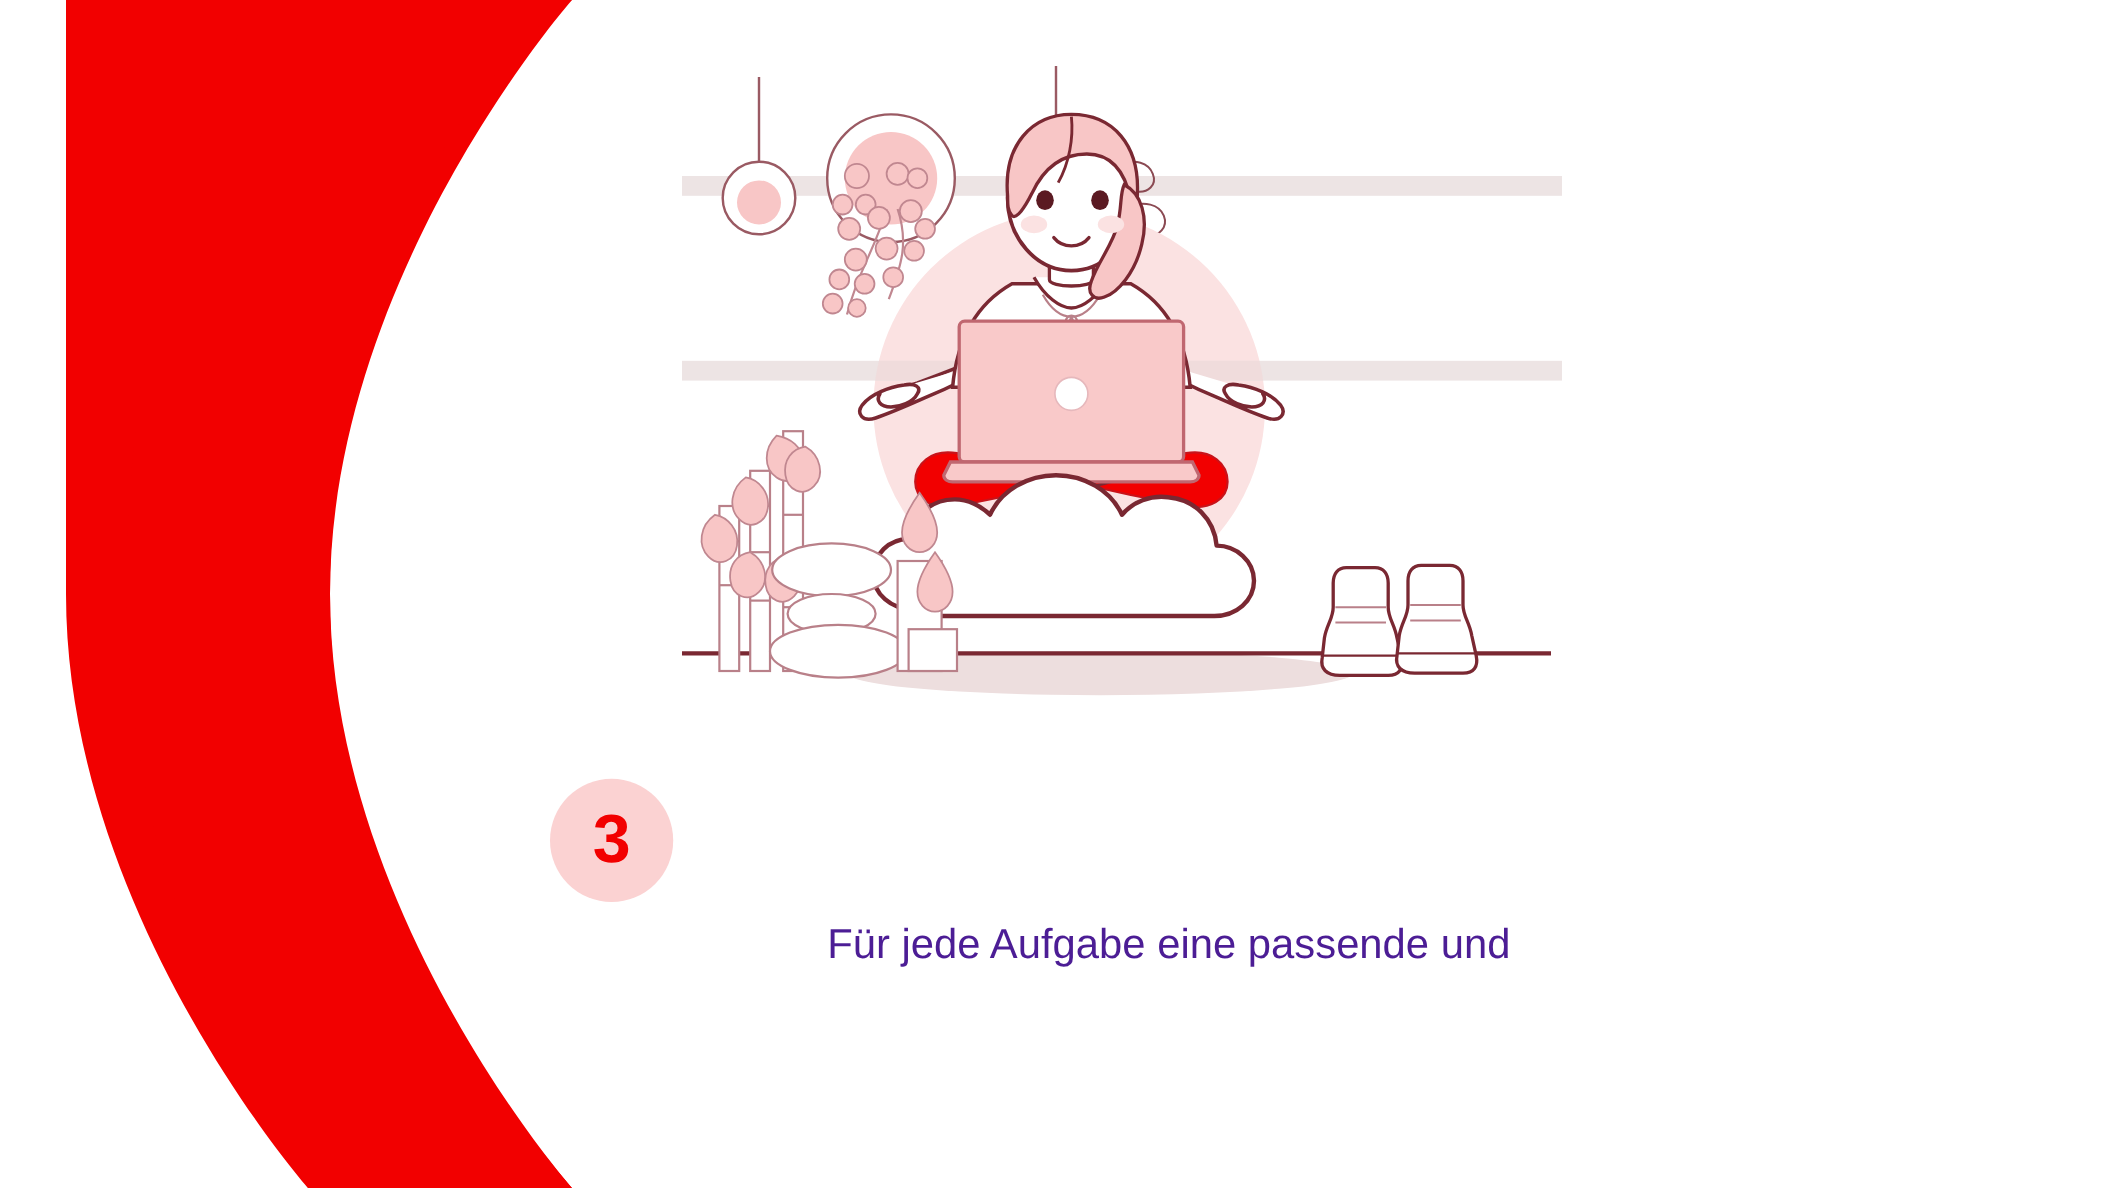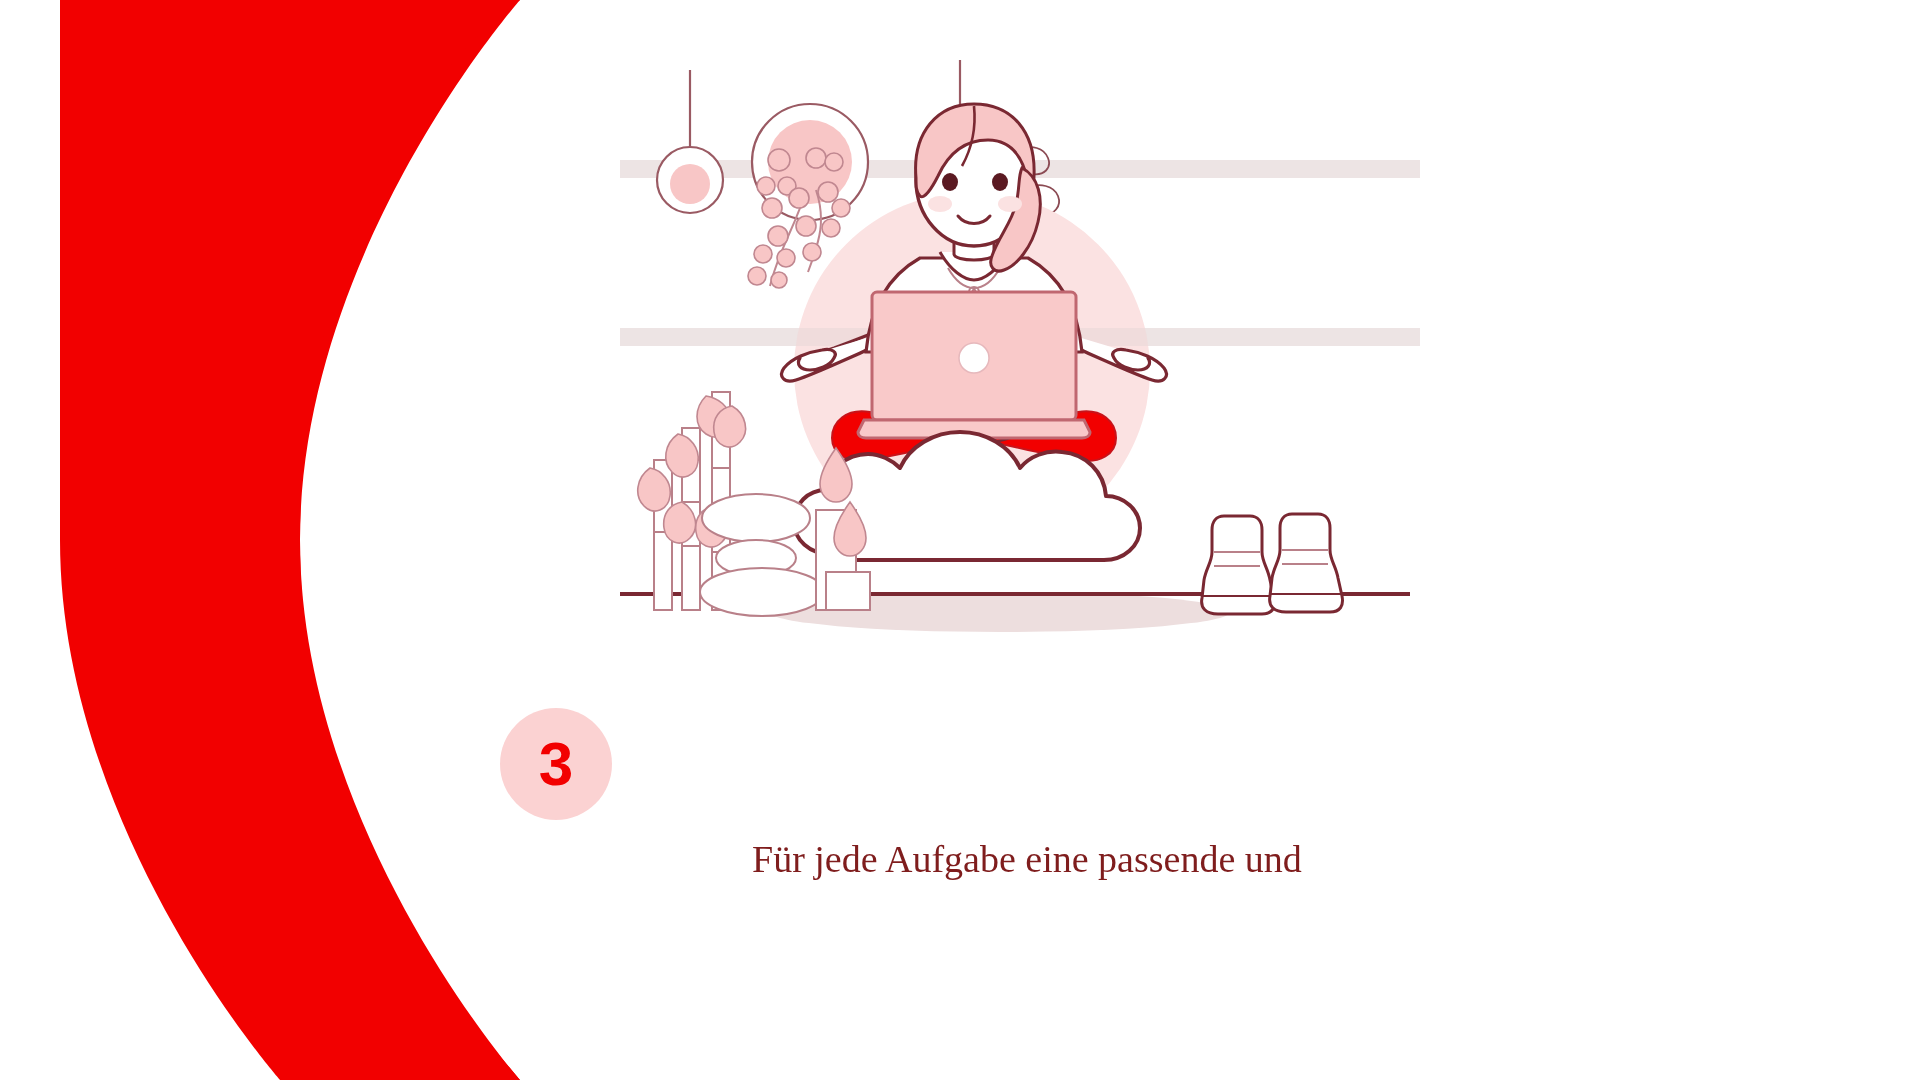--- a/index.html
+++ b/index.html
@@ -69,25 +69,25 @@
     font-weight: bold;
     letter-spacing: -1px;
     line-height: 1.12;
     white-space: nowrap;
     font-family: "Liberation Sans", sans-serif;
   }
   #slide-subtitle {
     position: absolute;
     left: 252px;
     top: 145px;
-    color: #7f1d1d;
+    color: #4c1d95;
     font-size: 38px;
     font-weight: normal;
     line-height: 1.30;
-    font-family: Liberation Serif, serif;
+    font-family: Liberation Sans, sans-serif;
   }
   .subtitle-line { display: block; }
 </style>
 </head>
 <body>
 
 <div id="slide">
 
   <svg id="brand-shape" viewBox="0 0 600 1080" aria-hidden="true">
     <path d="M 60,0 L 520,0 C 520,0 300,250 300,540 C 300,830 520,1080 520,1080 L 280,1080 C 280,1080 60,830 60,540 C 60,250 60,0 60,0 Z" fill="#F20000"></path>

